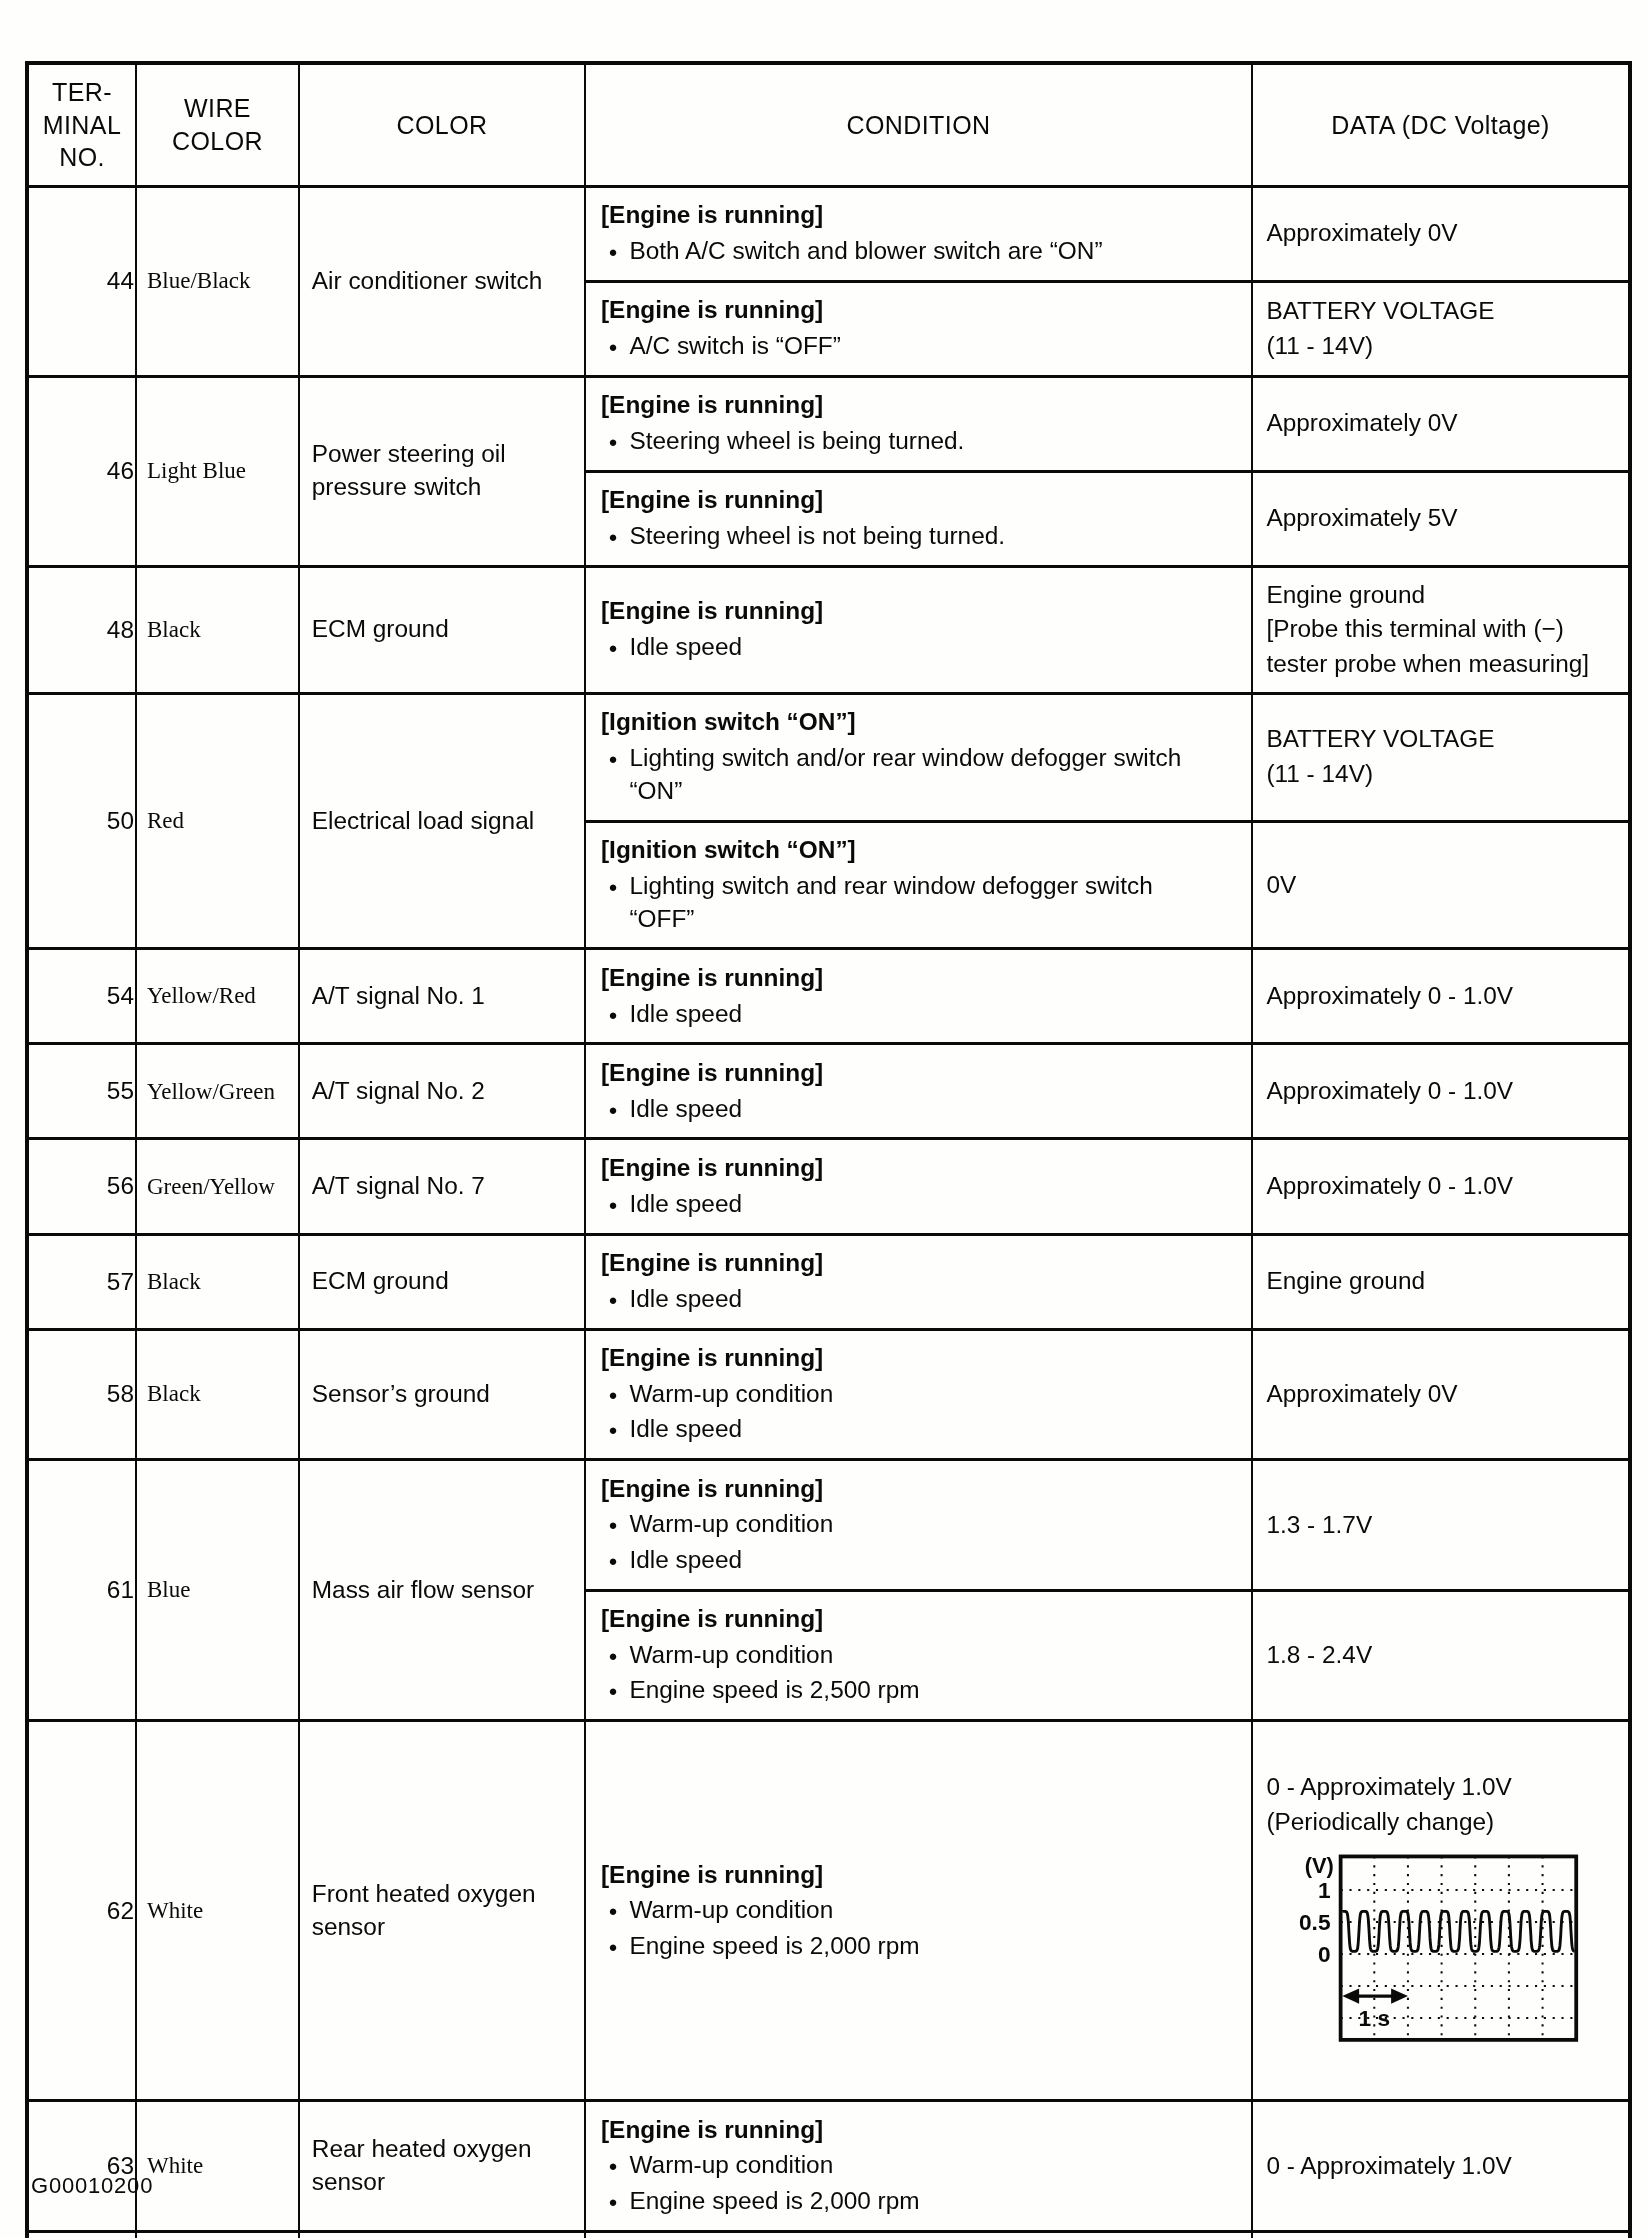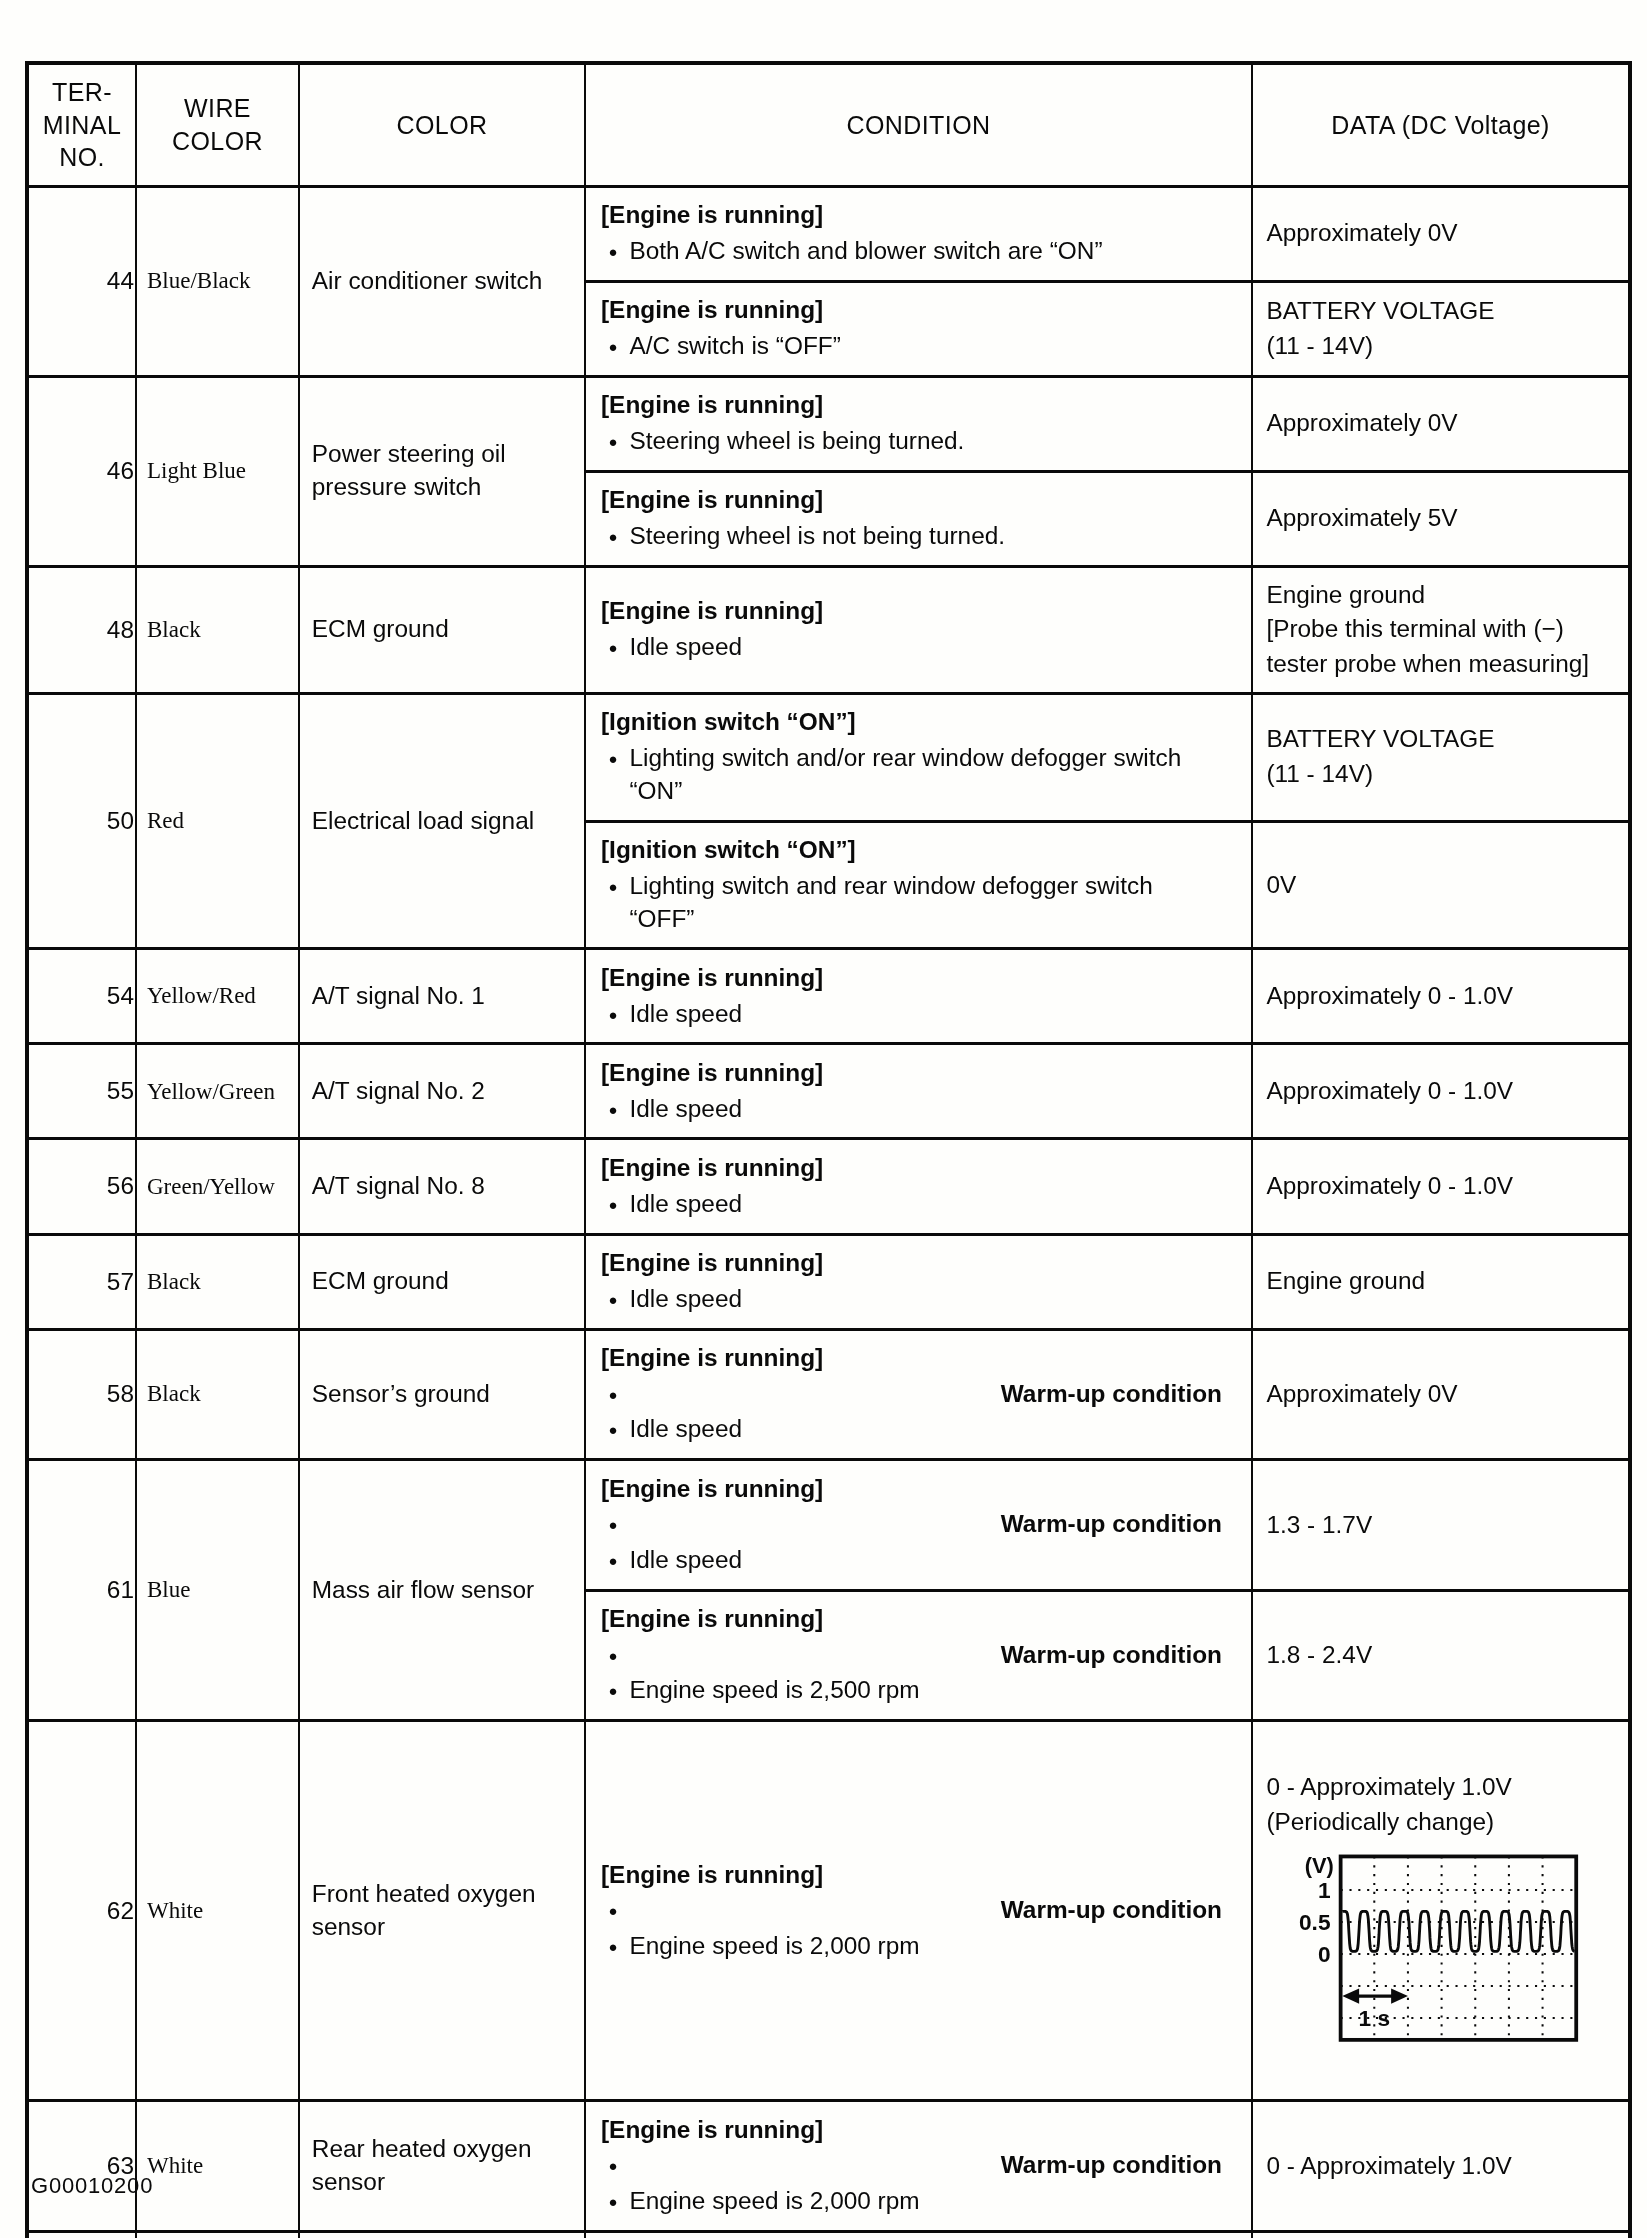--- a/index.html
+++ b/index.html
@@ -34,21 +34,21 @@
     line-height: 1.3;
     letter-spacing: 0.4px;
     padding: 5px;
   }
   .cell-term { text-align: right; font-size: 24.4px; }
   .cell-wire { font-size: 23px; padding: 6.7px 5px 6.7px 10px; line-height: 1.3; font-family: Liberation Serif, serif; }
   .cell-item { font-size: 24.4px; padding: 8.4px 6.7px 8.4px 11.8px; line-height: 1.35; }
   .cell-cond { padding: 11.8px 29px 11.8px 15px; }
   .cond-header { font-weight: 700; font-size: 24.4px; line-height: 1.35; }
   .bullet-row { display: flex; align-items: flex-start; font-size: 24.4px; line-height: 1.35; margin-top: 2.5px; }
-  .bullet-row.bold .bullet-text { font-weight: 700; text-align: right; }
+  .bullet-row.bold .bullet-text { font-weight: 400; }
   .bullet-glyph { font-size: 15px; line-height: 33px; margin: 0 11.8px 0 7.6px; flex: 0 0 auto; }
   .bullet-text { flex: 1 1 auto; }
   .cell-data { font-size: 24.4px; padding: 10px 10px 10px 13.4px; line-height: 1.42; margin-top: 16px; }
   .data-lines { white-space: pre-line; }
   .waveform-svg { display: block; margin: 13.4px 0 6.7px 8.4px; }
   .waveform-svg text { font-family: "Liberation Sans", sans-serif; font-weight: 700; }
   .figure-code {
     position: absolute; left: 31px; top: 2173px;
     font-size: 22px; letter-spacing: 0.8px;
   }
@@ -204,21 +204,21 @@
               <span class="bullet-text">Idle speed</span>
             </div>
           </td>
           <td class="cell-data">
             <div class="data-lines">Approximately 0 - 1.0V</div>
           </td>
         </tr>
         <tr>
           <td class="cell-term" rowspan="1">56</td>
           <td class="cell-wire" rowspan="1">Green/Yellow</td>
-          <td class="cell-item" rowspan="1">A/T signal No. 8</td>
+          <td class="cell-item" rowspan="1">A/T signal No. 7</td>
           <td class="cell-cond">
             <div class="cond-header">[Engine is running]</div>
             <div class="bullet-row">
               <span class="bullet-glyph">●</span>
               <span class="bullet-text">Idle speed</span>
             </div>
           </td>
           <td class="cell-data">
             <div class="data-lines">Approximately 0 - 1.0V</div>
           </td>

